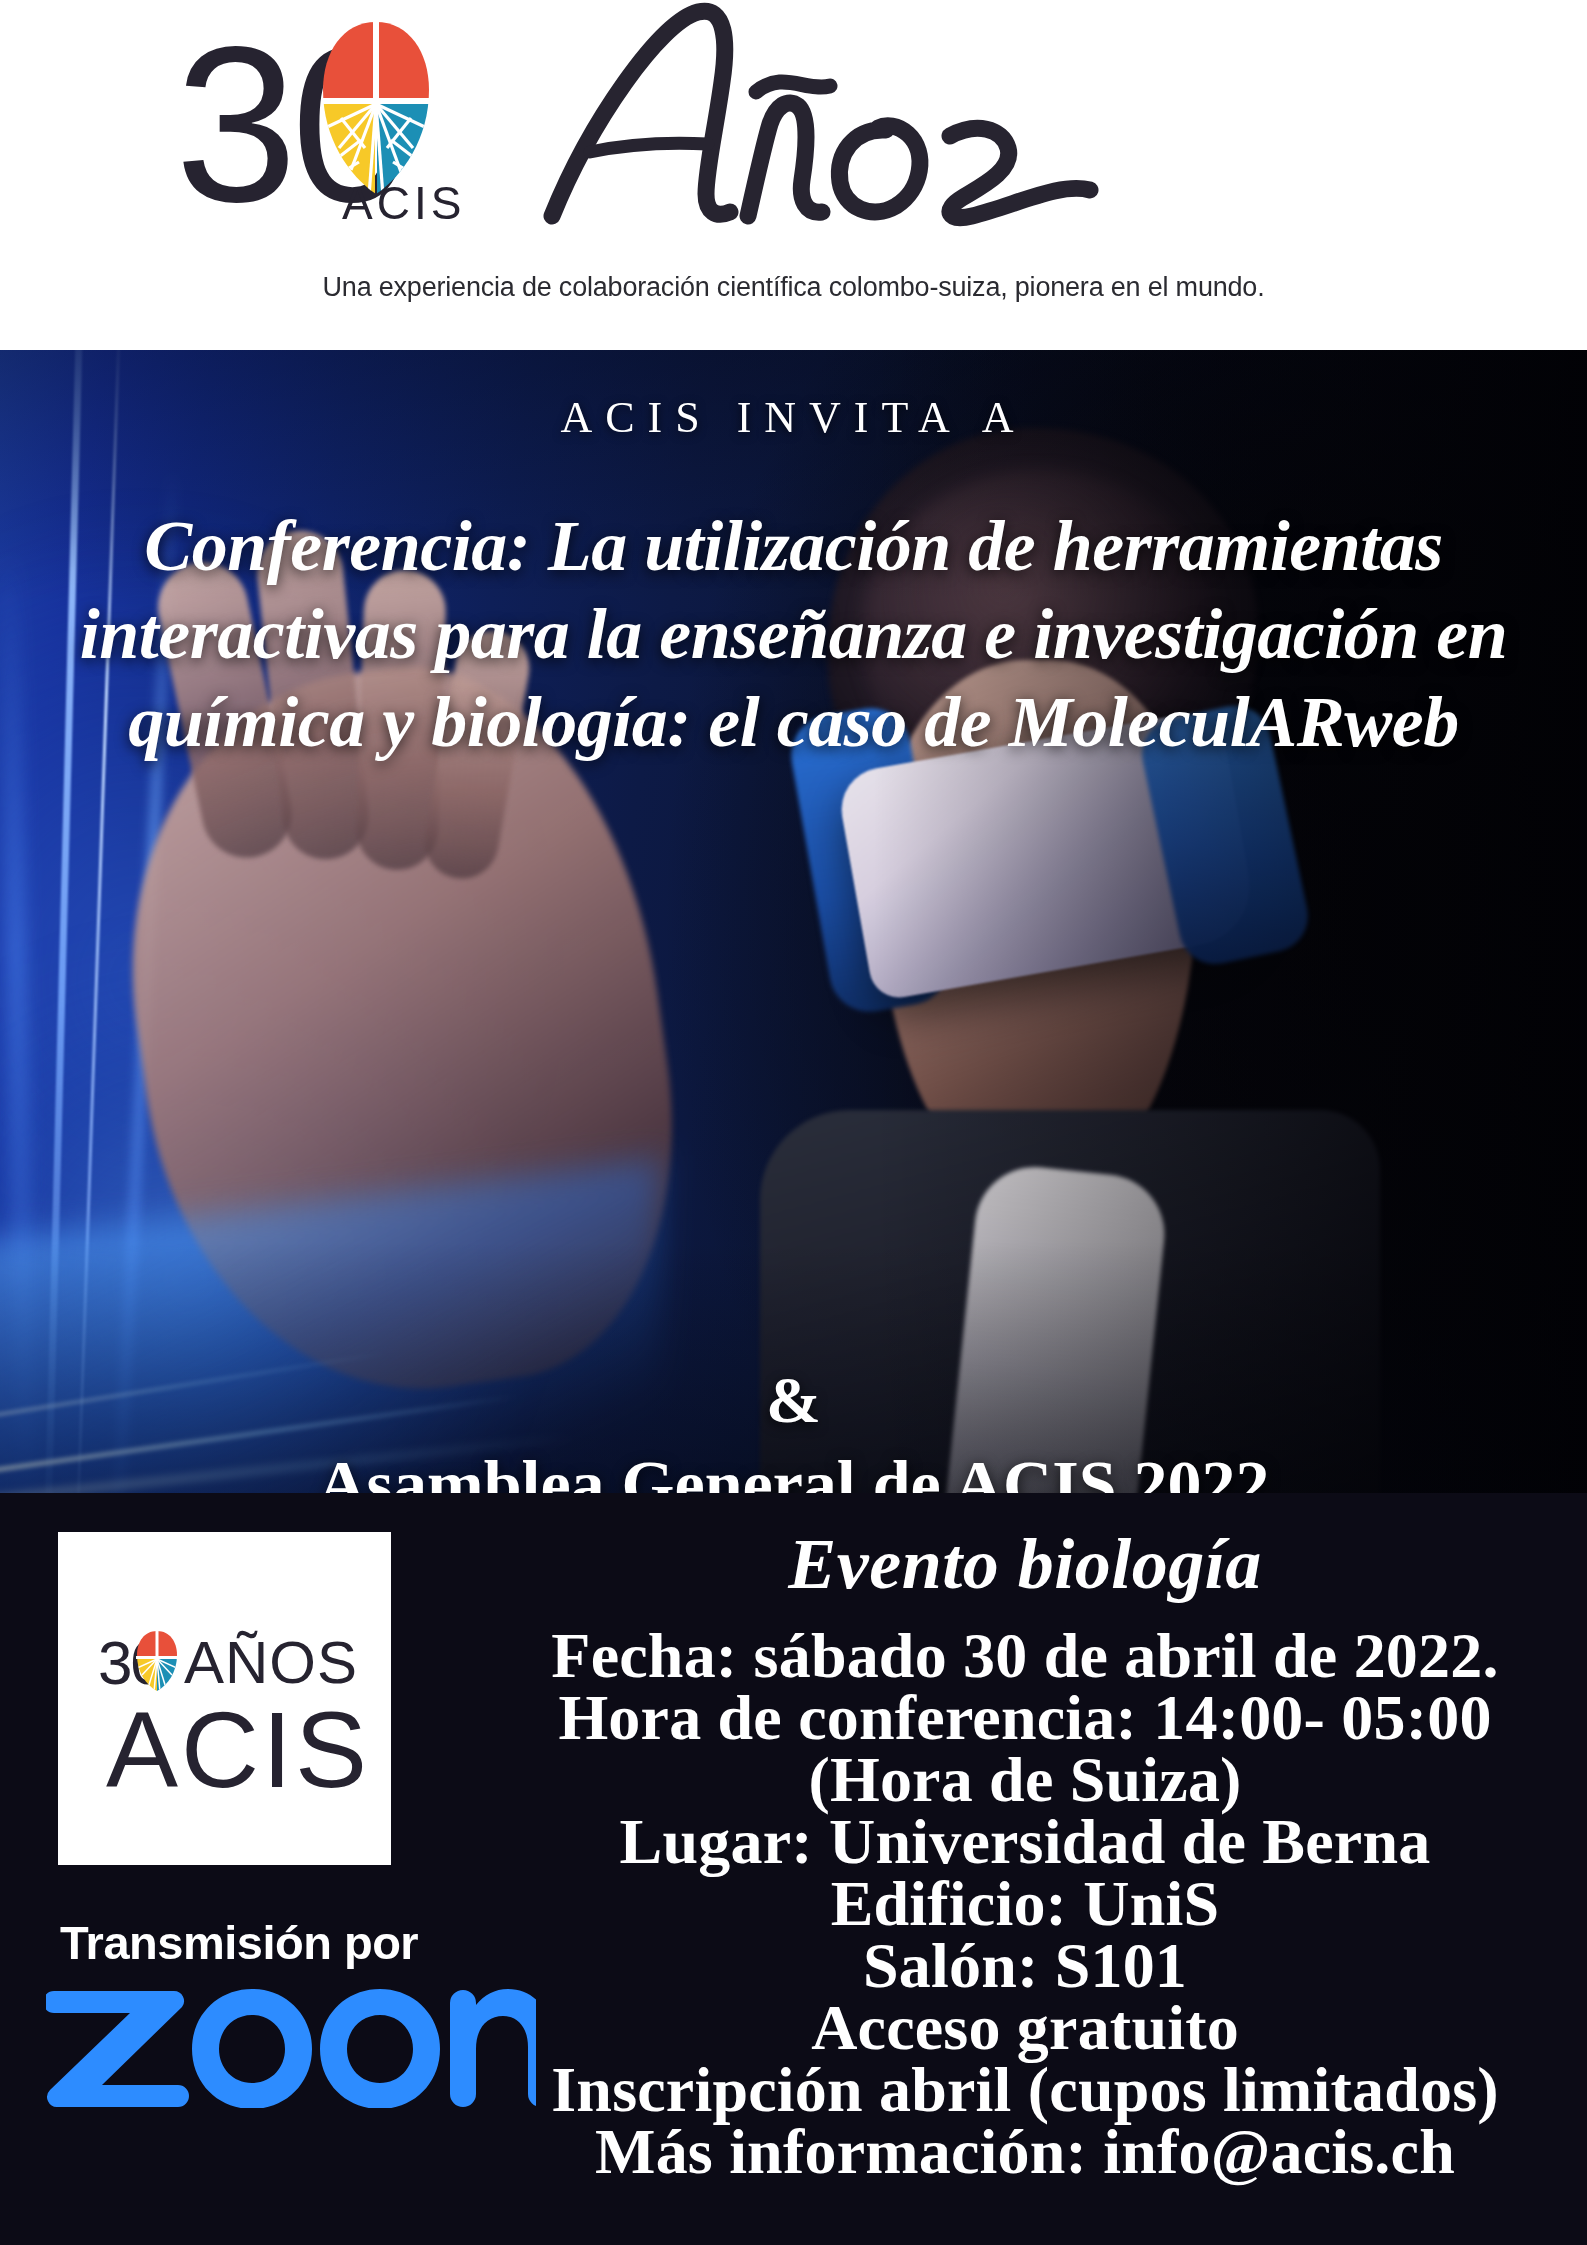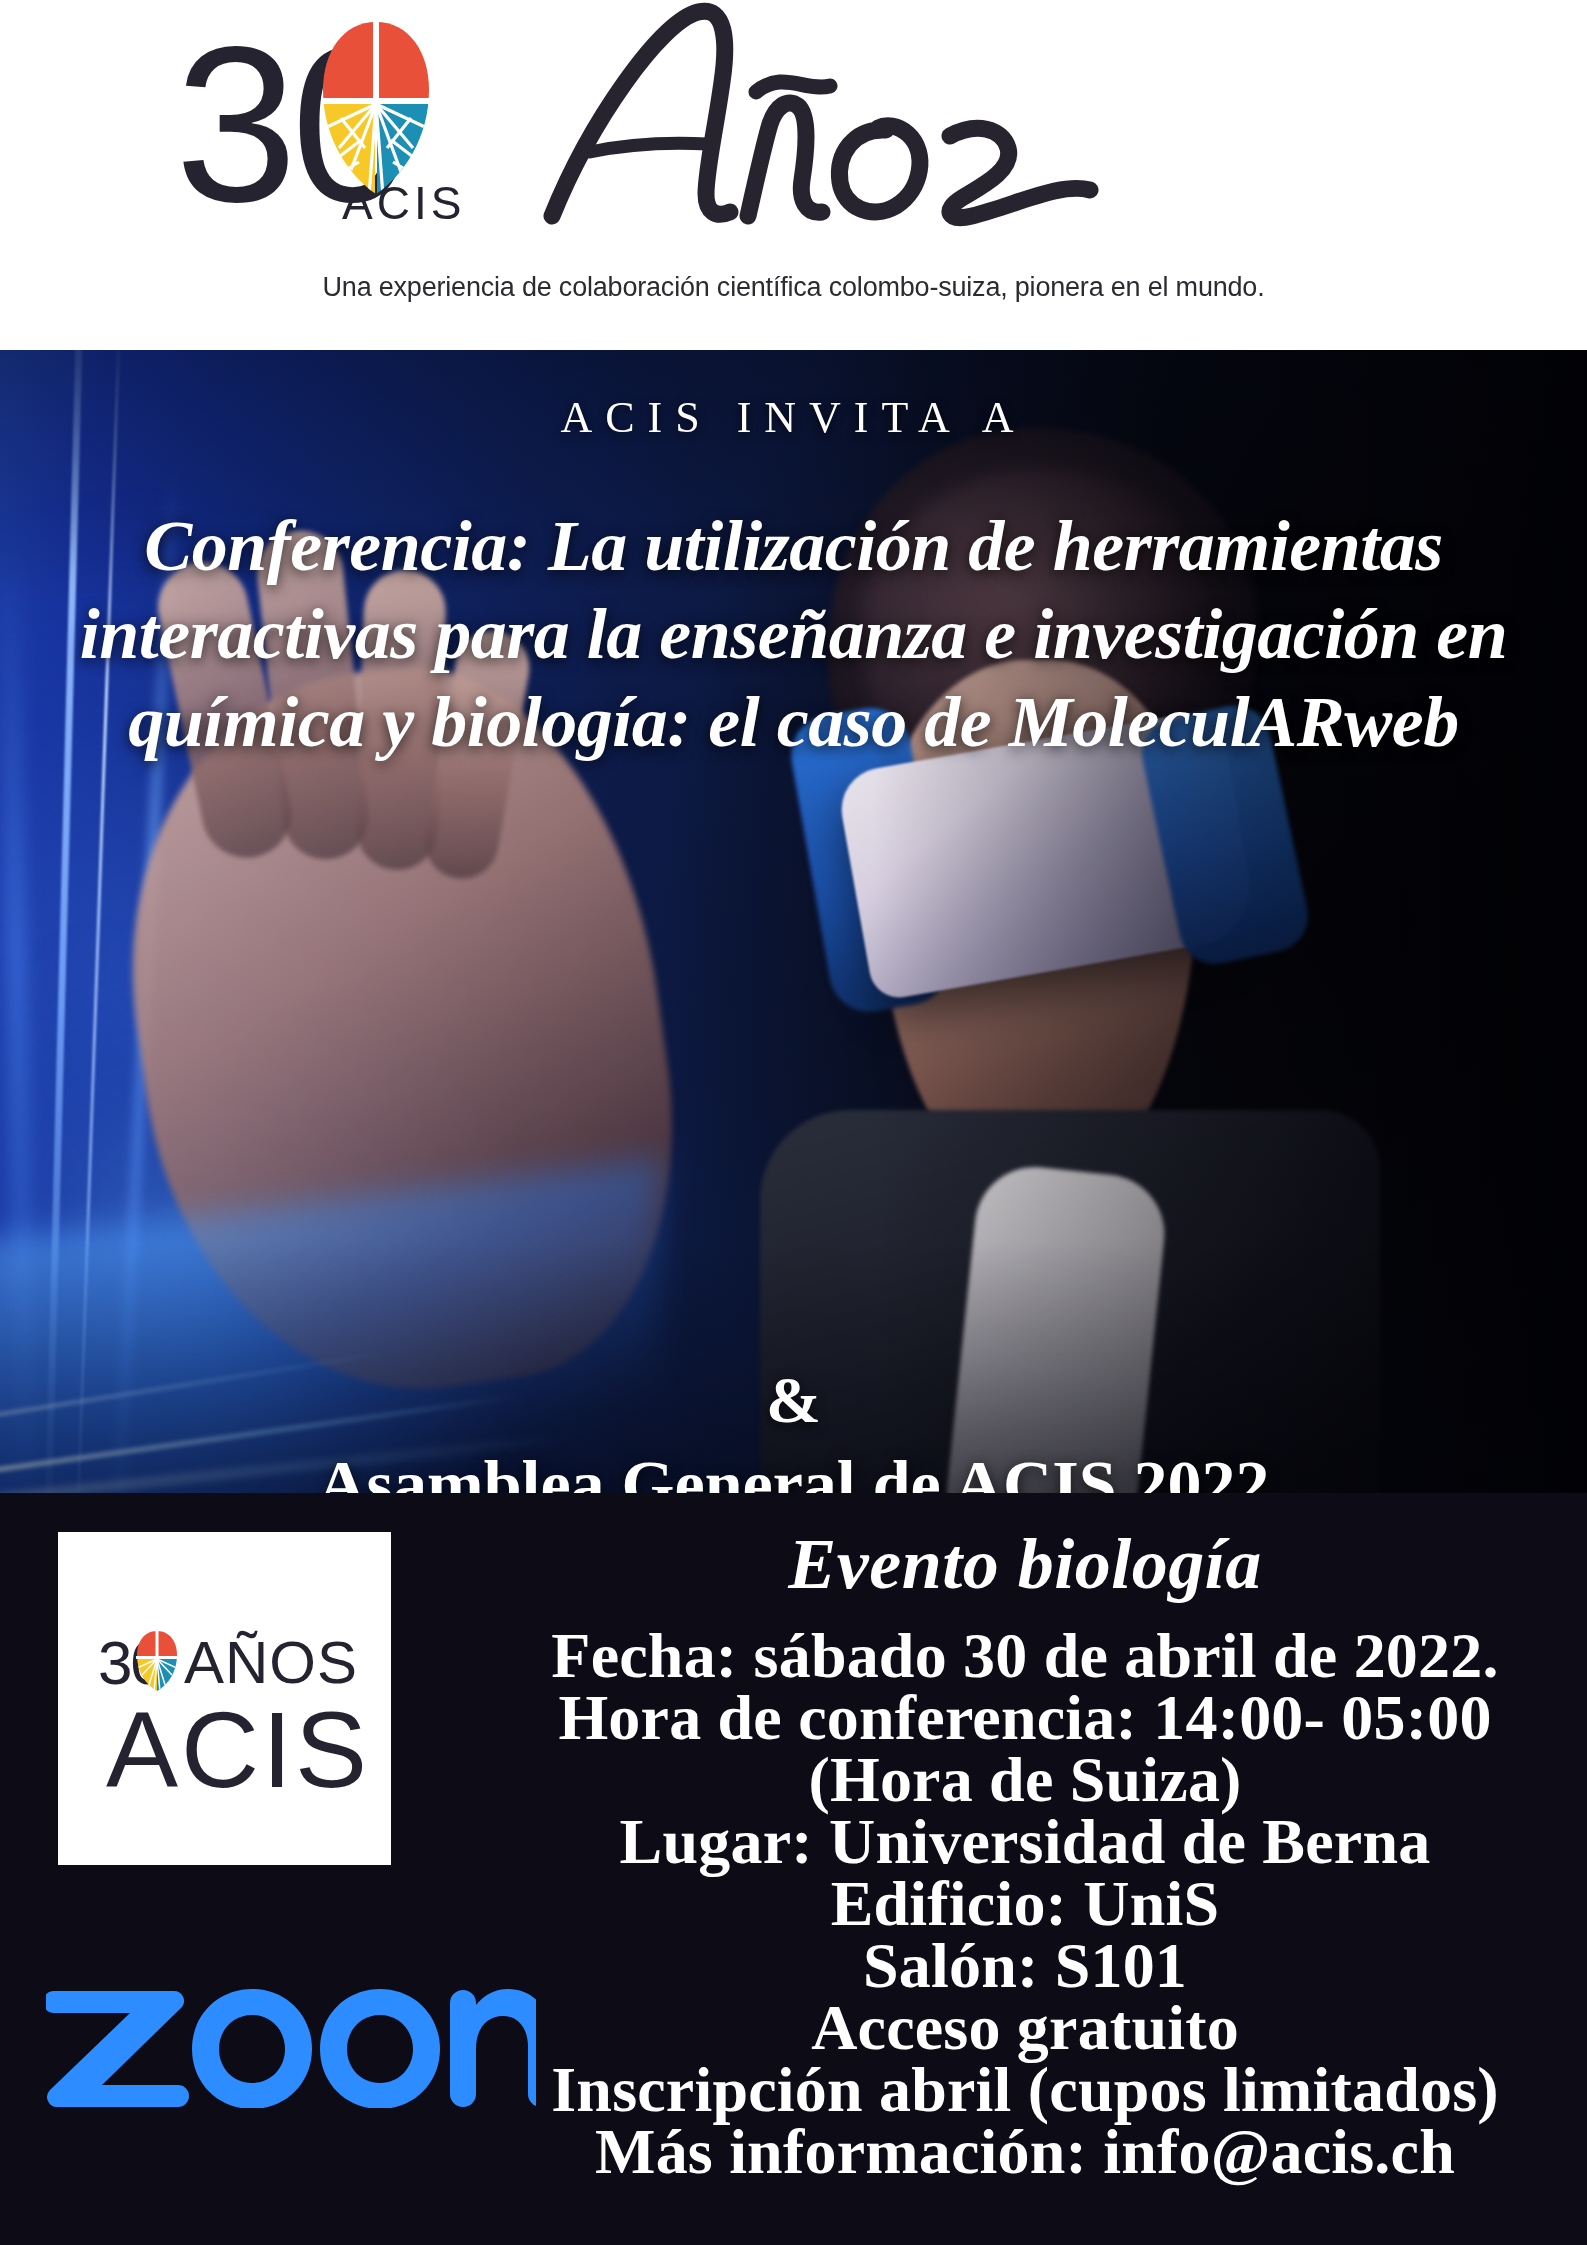--- a/index.html
+++ b/index.html
@@ -403,20 +403,21 @@
           </g>
           <rect x="0" y="26" width="42" height="3" fill="#ffffff"></rect>
           <rect x="19.5" y="0" width="3" height="28" fill="#ffffff"></rect>
         </svg>
       </div>
       <div class="lb-anos">AÑOS</div>
       <div class="lb-acis">ACIS</div>
     </div>
   </div>
 
+  <div class="transmision">Transmisión por</div>
 
   <div class="zoom-logo">
     <svg viewBox="0 0 490 135" xmlns="http://www.w3.org/2000/svg" aria-label="zoom">
       <g fill="#2D8CFF">
 
         <path d="M8 18 h120 a10 10 0 0 1 8 16 L56 112 h76 a10 10 0 0 1 0 22 H12 a10 10 0 0 1 -8 -17 L84 40 H8 a11 11 0 0 1 0 -22 Z"></path>
 
         <path d="M206 16 c-34 0 -60 26 -60 60 s26 60 60 60 s60 -26 60 -60 s-26 -60 -60 -60 Z m0 26 c19 0 33 15 33 34 s-14 34 -33 34 s-33 -15 -33 -34 s14 -34 33 -34 Z"></path>
 
         <path d="M334 16 c-34 0 -60 26 -60 60 s26 60 60 60 s60 -26 60 -60 s-26 -60 -60 -60 Z m0 26 c19 0 33 15 33 34 s-14 34 -33 34 s-33 -15 -33 -34 s14 -34 33 -34 Z"></path>

